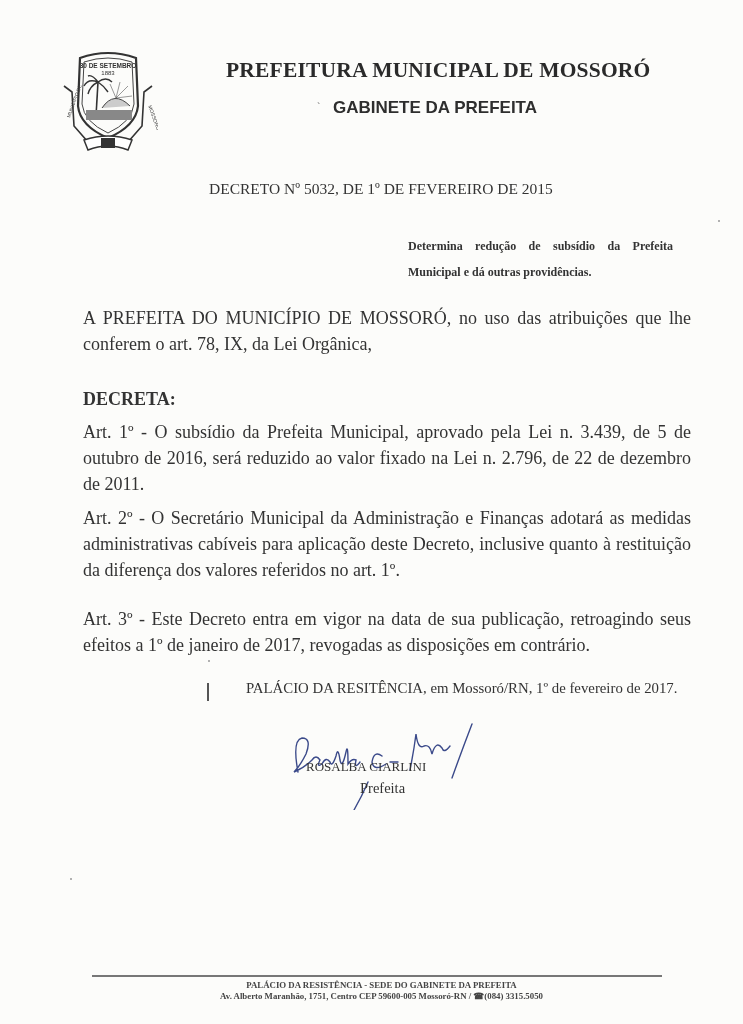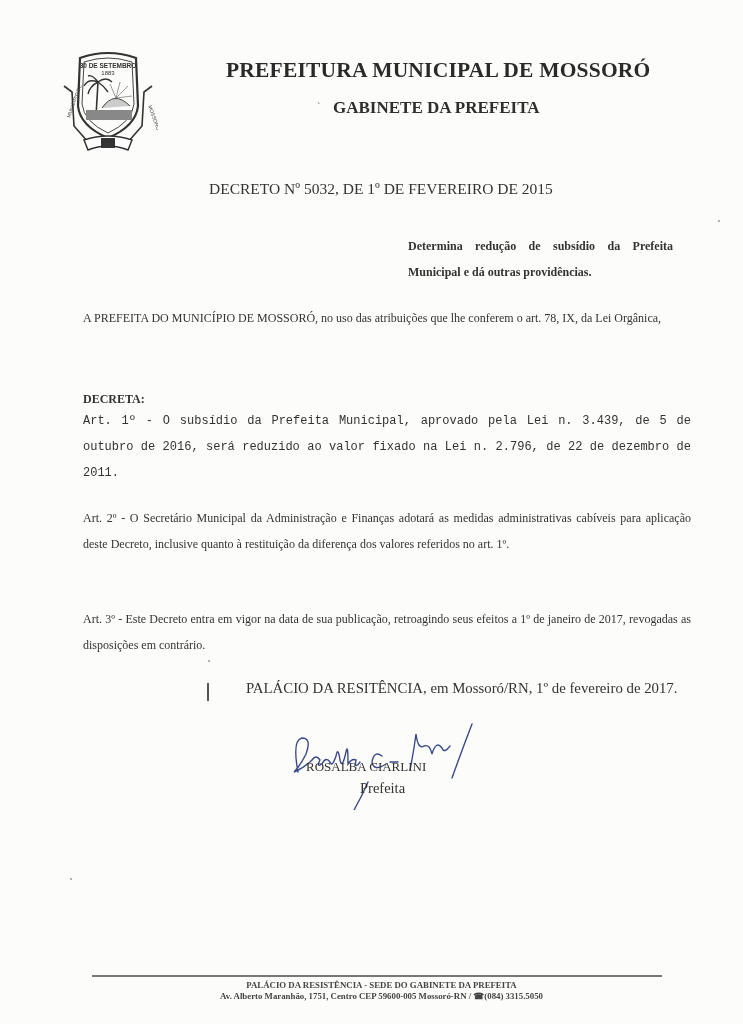--- a/index.html
+++ b/index.html
@@ -1,28 +1,28 @@
 <!DOCTYPE html>
 <html><head>
 <meta charset="utf-8">
 <style>
   html, body { margin:0; padding:0; }
   body { width:743px; height:1024px; background:#fdfdfb; position:relative; overflow:hidden;
          font-family:"Liberation Serif", serif; color:#333; }
   .page { position:absolute; inset:0; background:#fcfcfa; }
   .crest { position:absolute; left:58px; top:46px; width:100px; height:110px; }
   .title { position:absolute; left:226px; top:58px; font-size:21.5px; font-weight:bold; color:#2a2a2a; letter-spacing:0.2px; }
-  .subtitle { position:absolute; left:333px; top:98px; font-family:Liberation Serif, serif; font-size:17px; font-weight:bold; color:#2e2e2e; }
+  .subtitle { position:absolute; left:333px; top:98px; font-family:Liberation Sans, sans-serif; font-size:17px; font-weight:bold; color:#2e2e2e; }
   .tick-mark { position:absolute; left:317px; top:101px; font-size:10px; color:#666; }
   .decree-title { position:absolute; left:209px; top:180px; font-size:15.5px; color:#333; }
   .ementa { position:absolute; left:408px; top:233px; width:265px; font-size:12px; line-height:26px; text-align:justify; text-align-last:left;font-weight:bold; }
-  .para { position:absolute; left:83px; width:608px; font-size:12px; line-height:26px; text-align:justify; color:#333; }
+  .para { position:absolute; left:83px; width:608px; font-size:18px; line-height:26px; text-align:justify; color:#333; }
   .p-preamble { top:305px; }
   .p-decreta { top:386px;font-weight:bold; }
-  .p-art1 { top:408px;font-family:Liberation Mono, monospace; }
+  .p-art1 { top:419px; }
   .p-art2 { top:505px; }
   .p-art3 { top:606px; }
   .place-date { position:absolute; left:246px; top:680px; font-size:14.8px; color:#333; }
   .pipe-mark { position:absolute; left:207px; top:683px; width:2px; height:18px; background:#555; }
   .signature { position:absolute; left:286px; top:720px; width:210px; height:90px; }
   .signer-name { position:absolute; left:306px; top:759px; font-size:13px; color:#333; }
   .signer-role { position:absolute; left:360px; top:780px; font-size:14.5px; color:#333; }
   .footer-rule { position:absolute; left:92px; top:975px; width:570px; height:1.5px; background:#777; }
   .footer-l1 { position:absolute; left:0; width:743px; top:980px; text-align:center; font-size:8.8px; font-weight:bold; color:#444; padding-left:10px; }
   .footer-l2 { position:absolute; left:0; width:743px; top:991px; text-align:center; font-size:8.8px; font-weight:bold; color:#444; padding-left:10px; }

